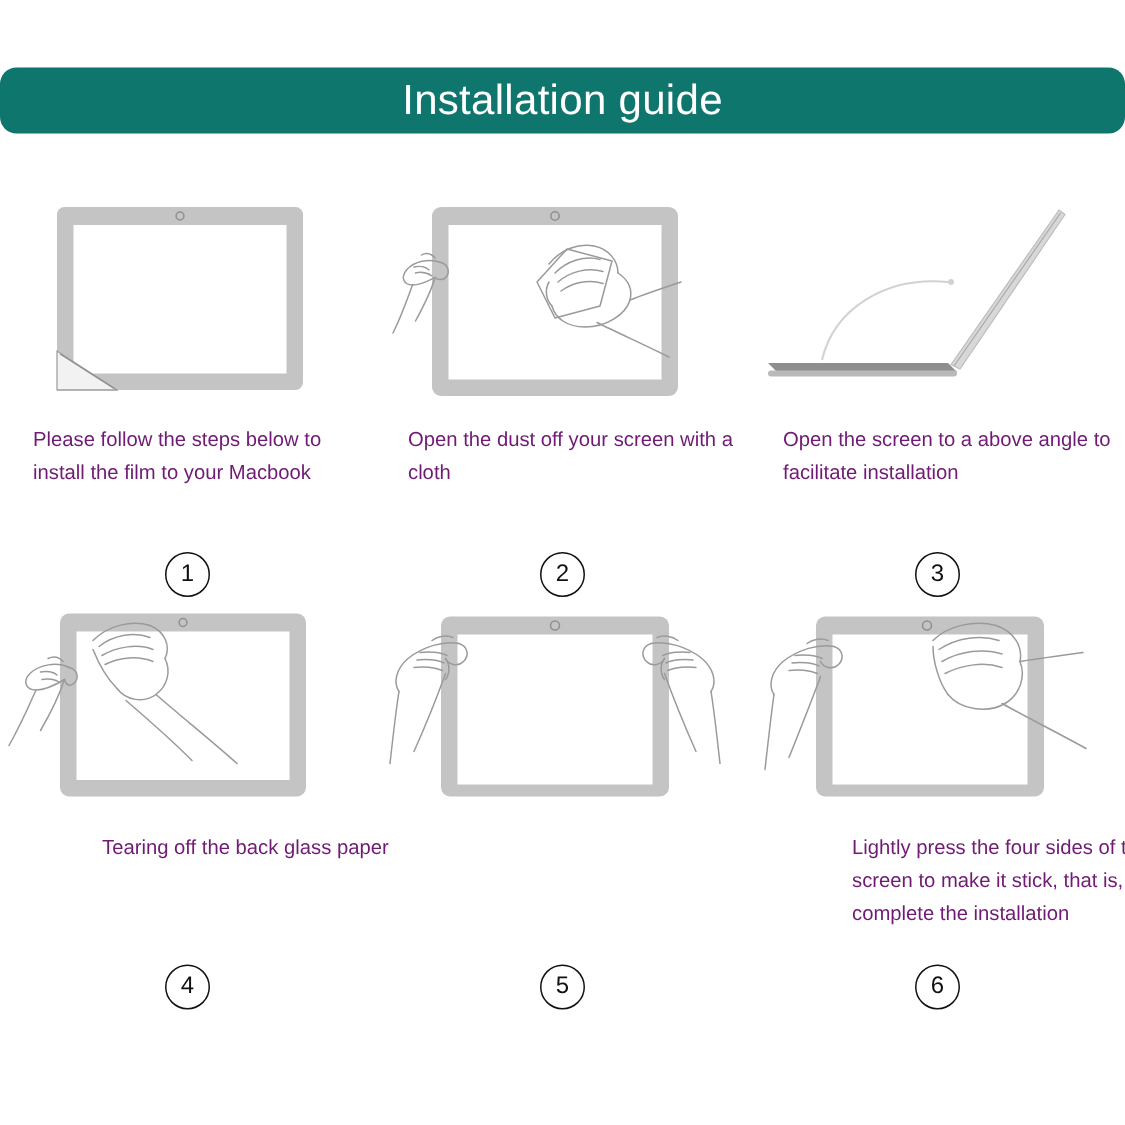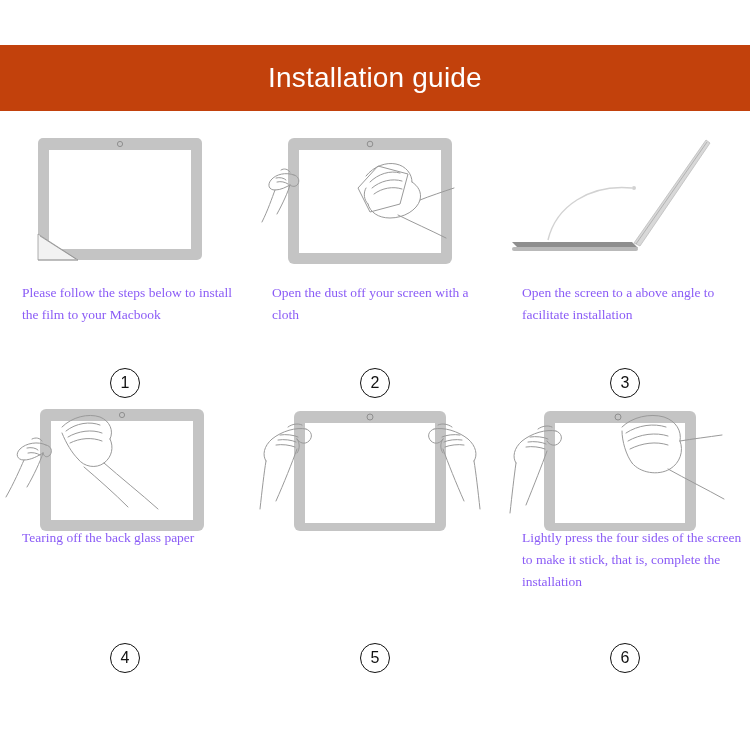--- a/index.html
+++ b/index.html
@@ -20,25 +20,26 @@
     height: 750px;
     background: #ffffff;
   }
 
   
   .header-bar {
     position: absolute;
     left: 0;
     top: 45px;
     width: 750px;
-    height: 66px;
-    background: #c2410c;
+    height: 44px;
+    background: #0f766e;
     display: flex;
     align-items: center;
     justify-content: center;
+    border-radius: 11px;
   }
   .header-title {
     color: #ffffff;
     font-size: 28px;
     font-weight: 400;
     letter-spacing: 0.2px;
     font-family: "Liberation Sans", sans-serif;
     line-height: 1;
   }
 
@@ -69,22 +70,22 @@
     top: 0;
     overflow: visible;
   }
   .caption {
     position: absolute;
     left: 22px;
     top: 152px;
     width: 222px;
     font-size: 13.5px;
     line-height: 22px;
-    color: #8b5cf6;
-    font-family: Liberation Serif, serif;
+    color: #701a75;
+    font-family: Liberation Sans, sans-serif;
   }
   .step-num {
     position: absolute;
     left: 50%;
     transform: translateX(-50%);
     width: 30px;
     height: 30px;
     border: 1.5px solid #111111;
     border-radius: 50%;
     display: flex;
@@ -96,21 +97,21 @@
     box-sizing: border-box;
   }
   .step-1 .step-num { top: 238px; }
   .step-2 .step-num { top: 238px; }
   .step-3 .step-num { top: 238px; }
   .step-4 .step-num { top: 238px; }
   .step-5 .step-num { top: 238px; }
   .step-6 .step-num { top: 238px; }
 
   
-  .row2 .caption { top: 122px; }
+  .row2 .caption { top: 149px; margin-left: 46px; }
 </style>
 </head>
 <body>
 
 <div id="guide">
 
   <div class="header-bar">
     <div class="header-title">Installation guide</div>
   </div>
 

